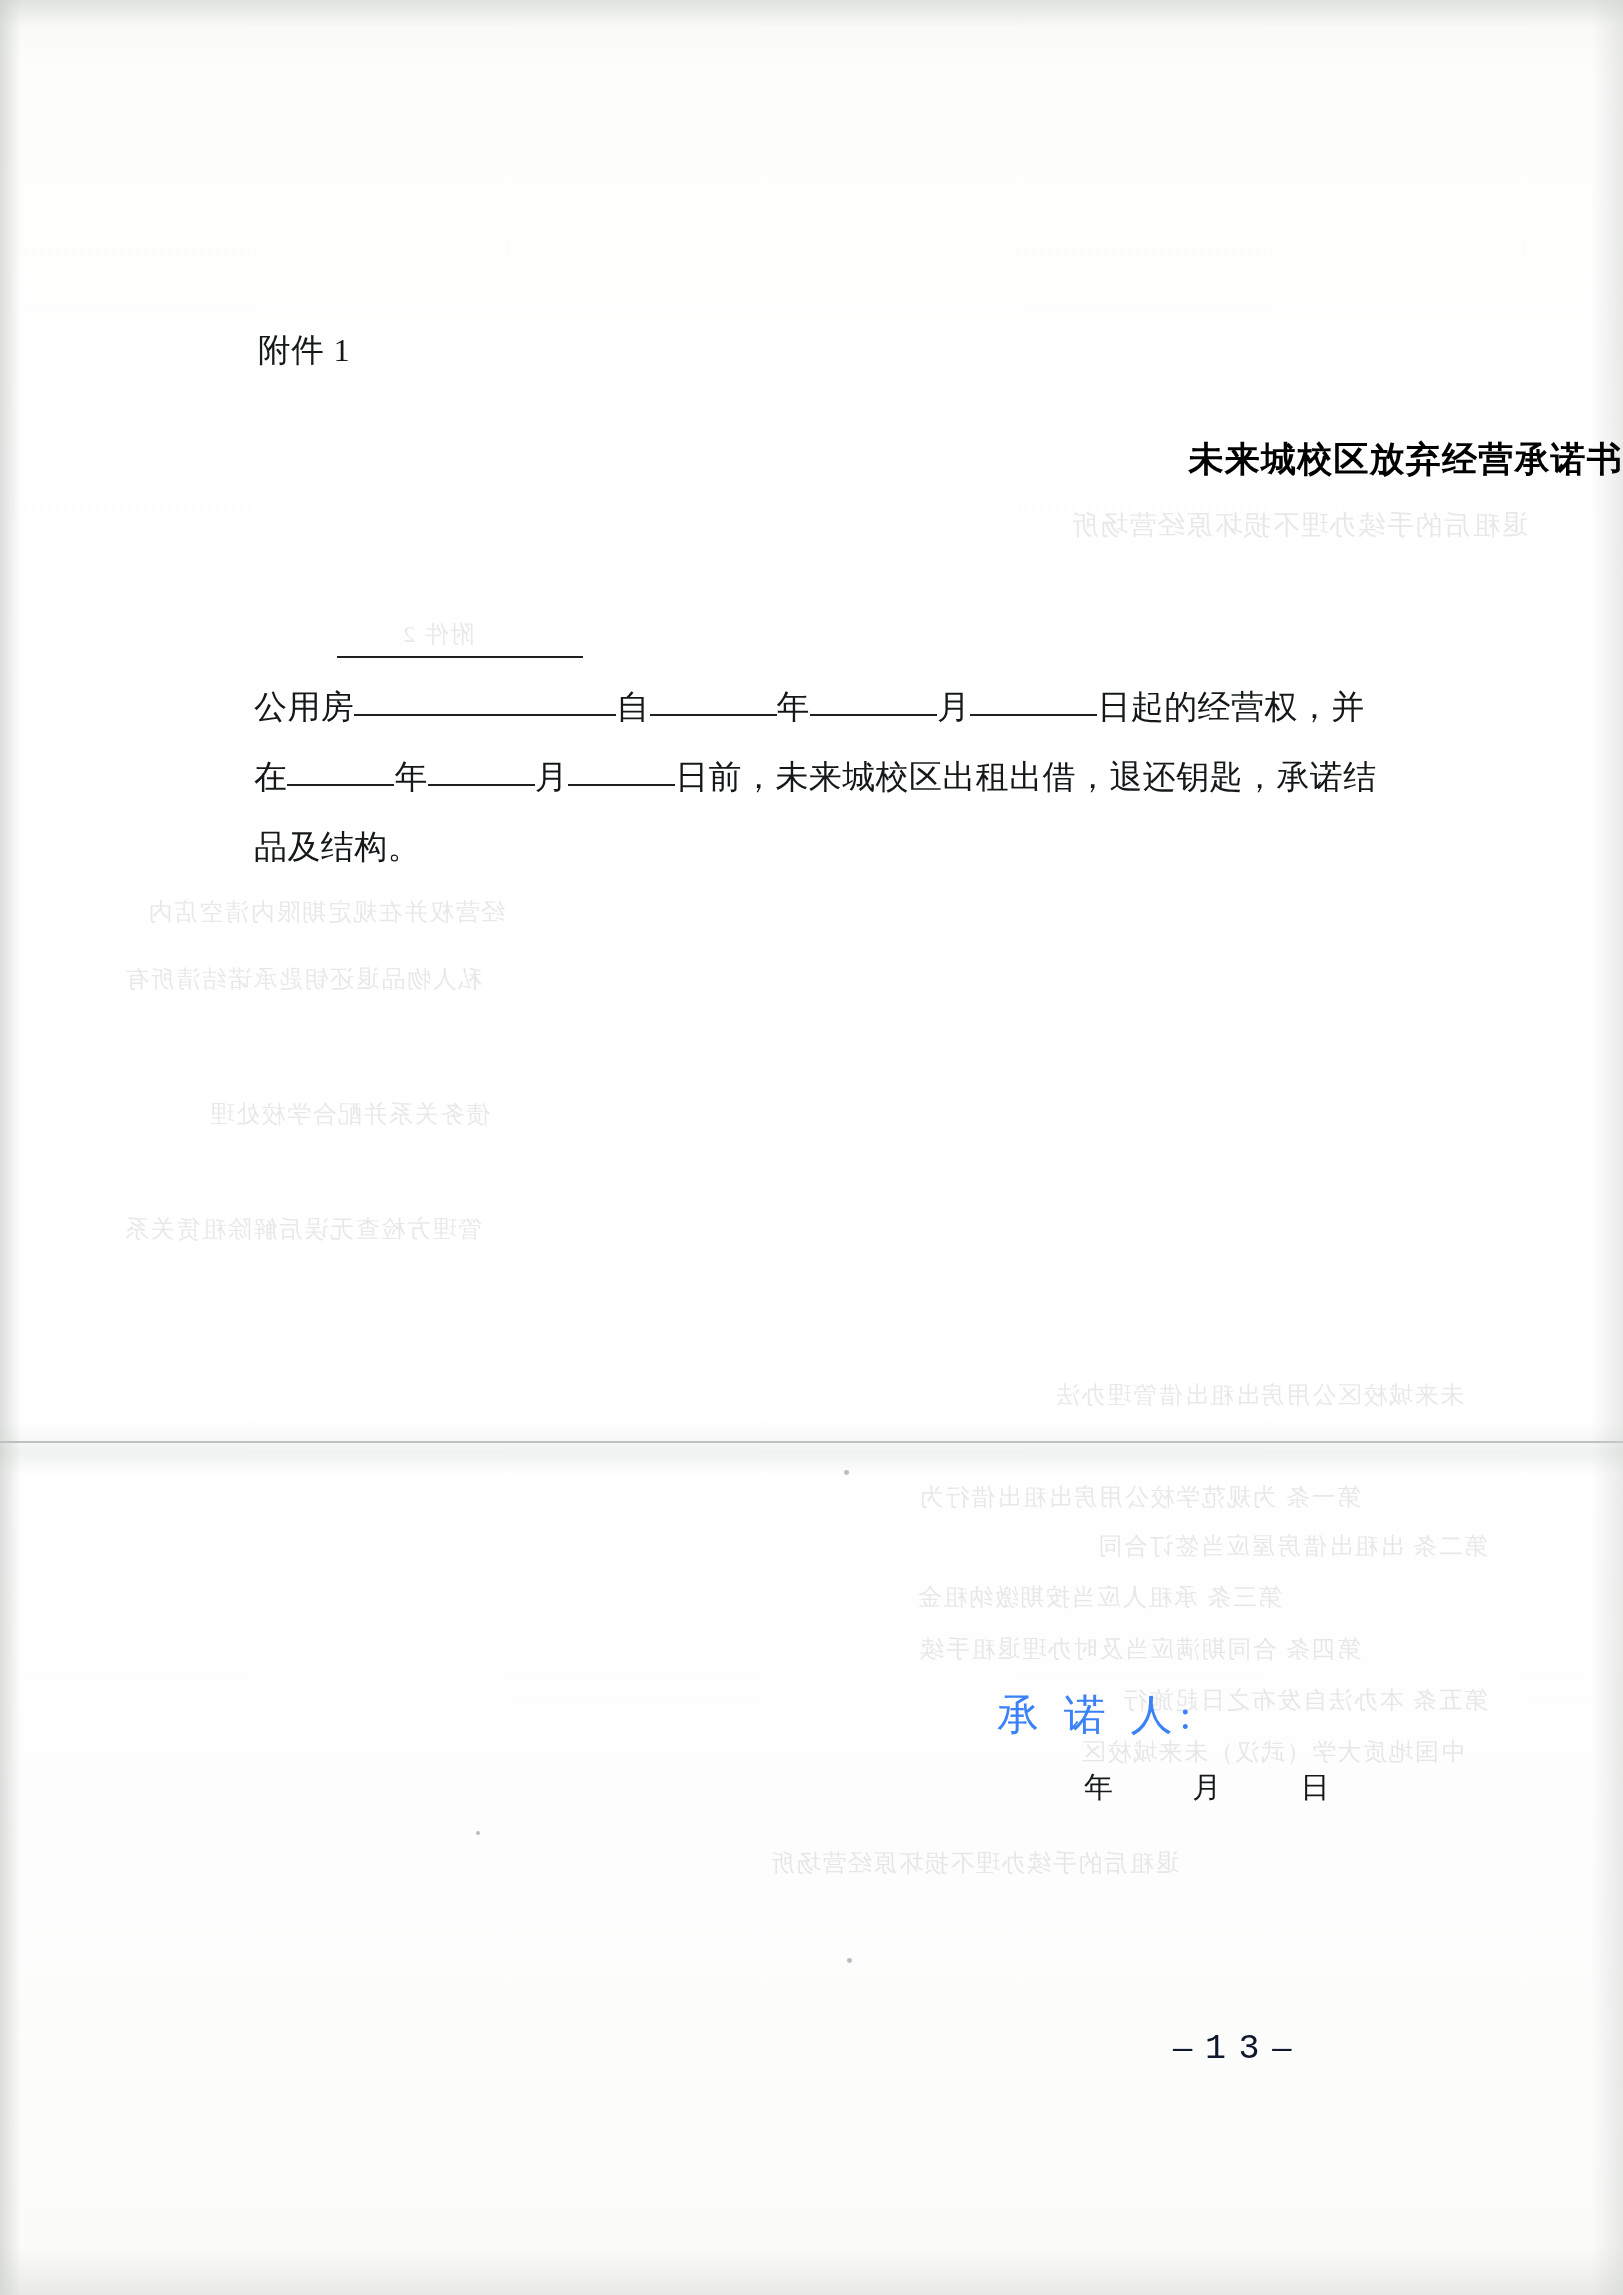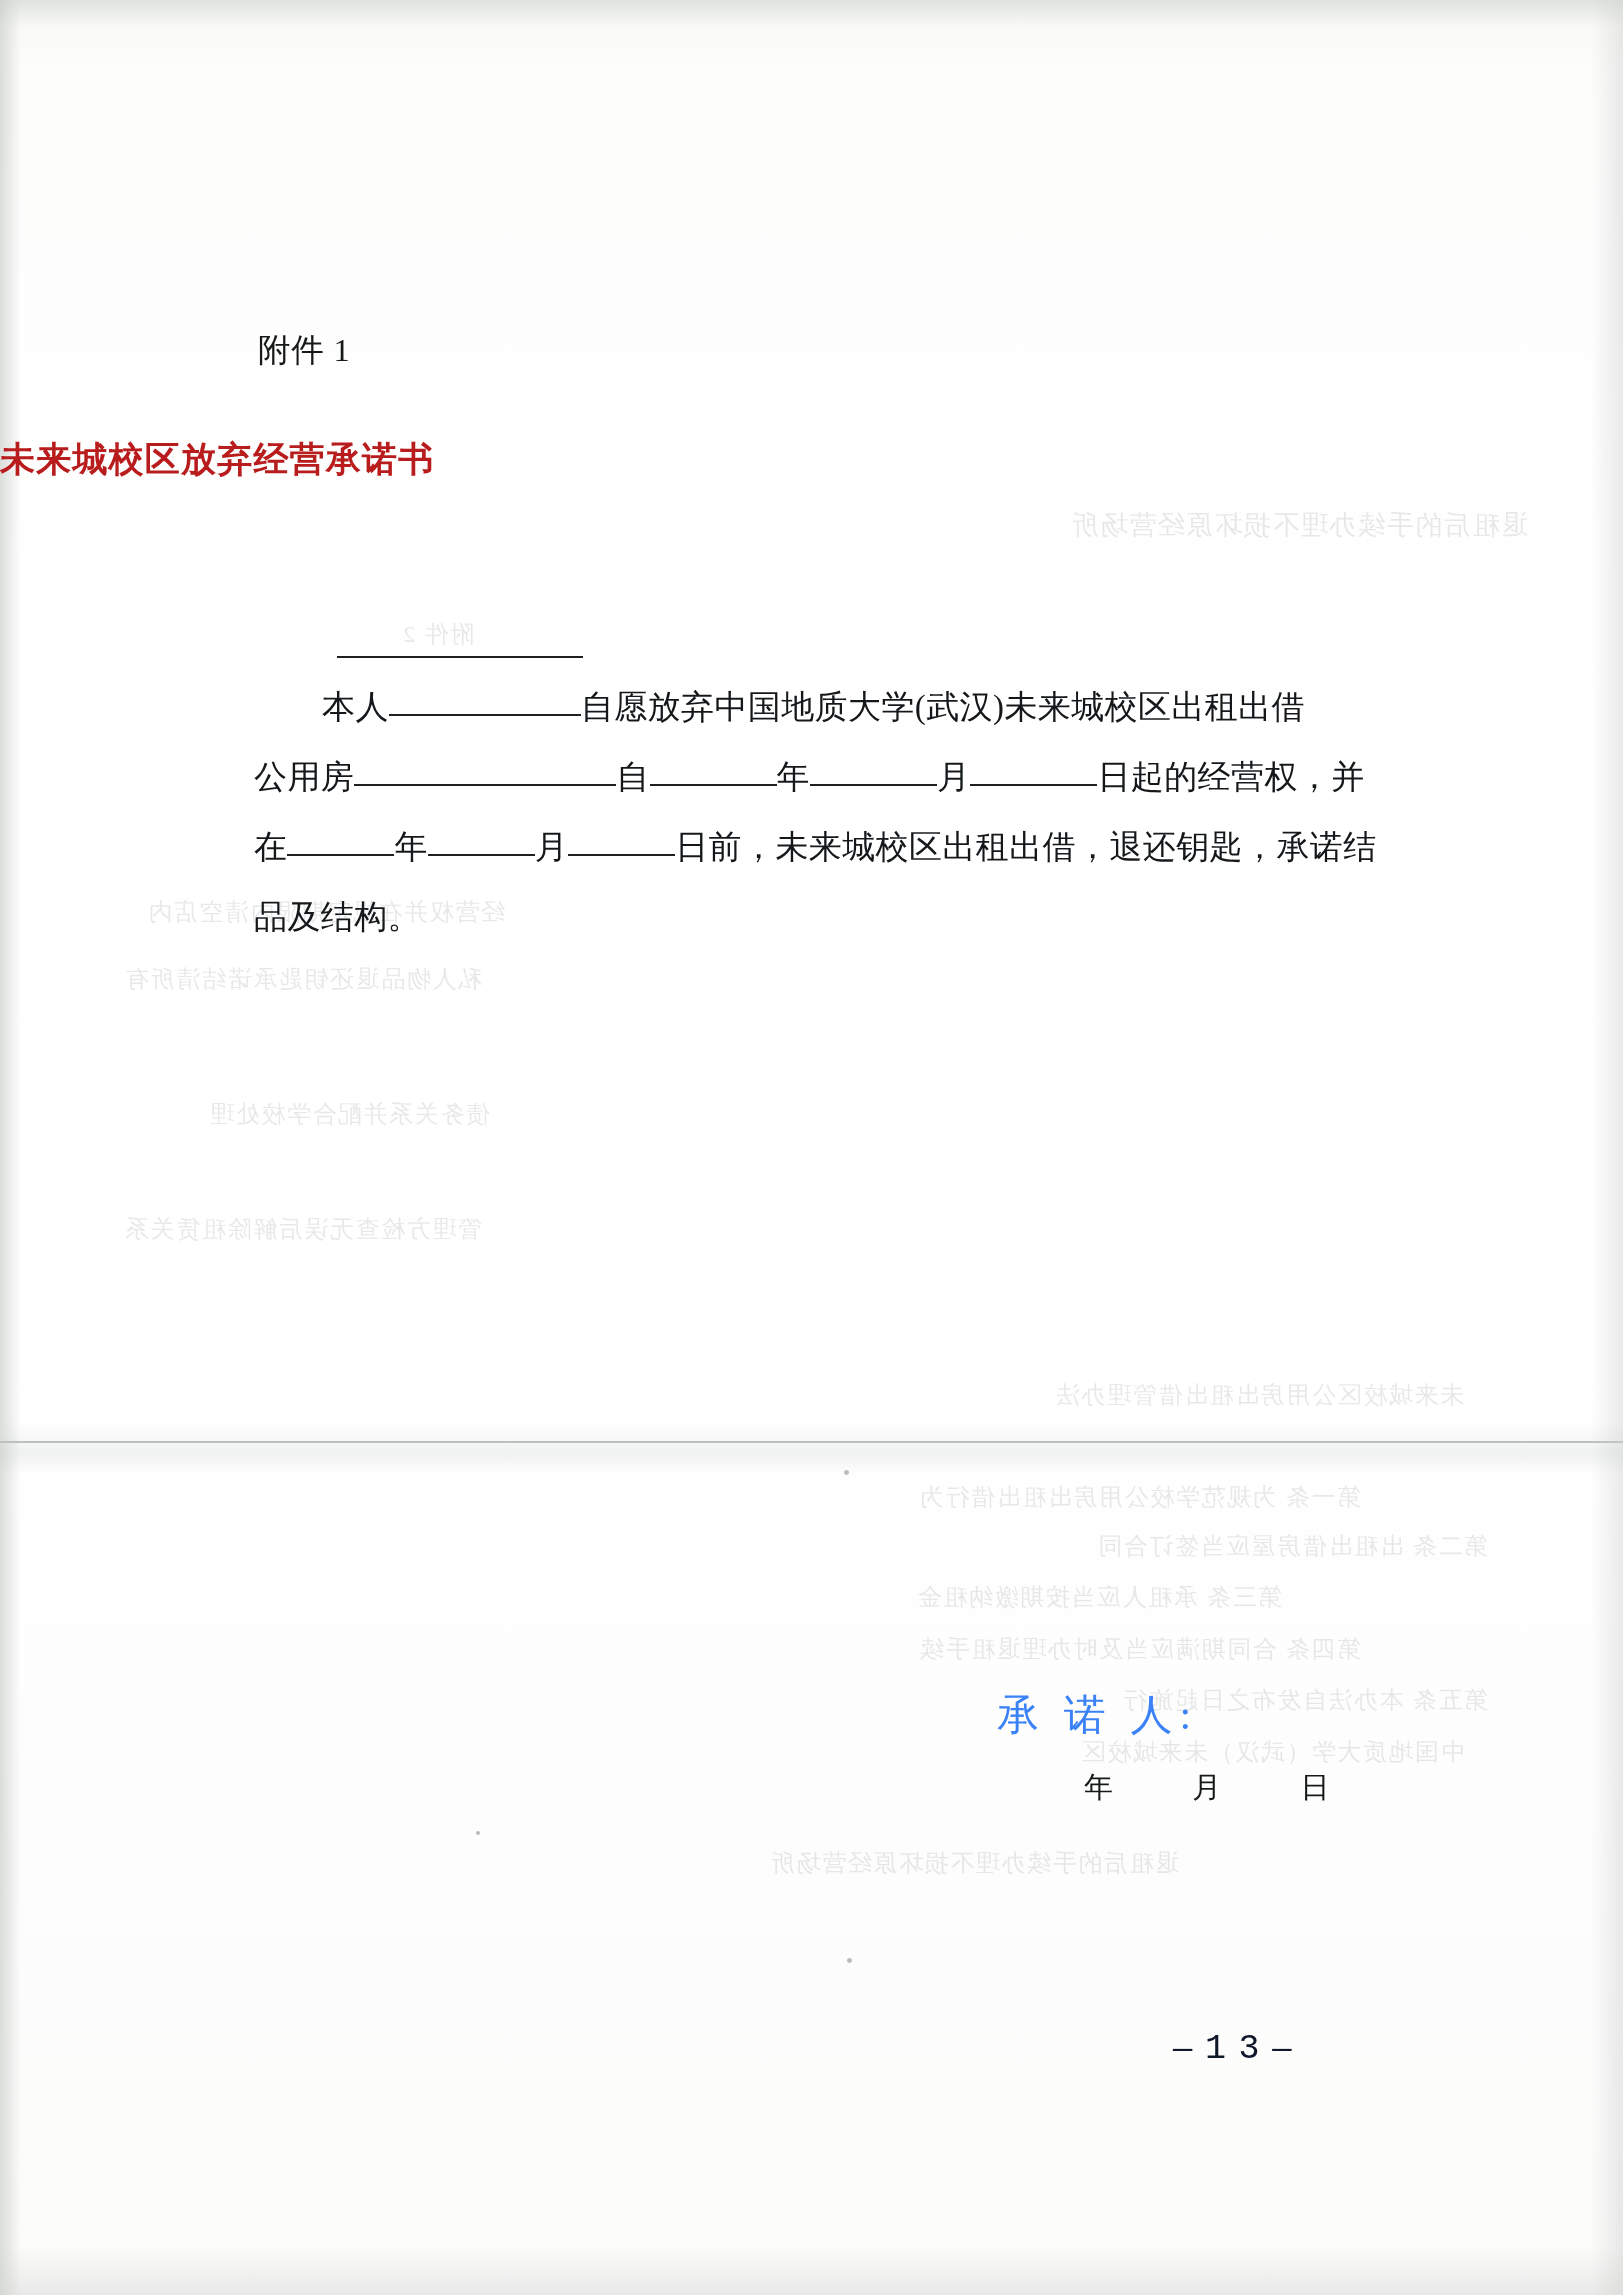--- a/index.html
+++ b/index.html
@@ -109,25 +109,25 @@
     font-family: "Liberation Serif", serif;
     letter-spacing: 0.8px;
     color: #15191a;
   }
 
   .doc-title {
     position: absolute;
     left: 0;
     top: 436px;
     width: 1623px;
-    text-align: left;
+    text-align: right;
     font-size: 35px;
     font-weight: bold;
     letter-spacing: 1.2px;
-    color: #b91c1c;
+    color: #000000;
     font-family: "Liberation Sans", sans-serif;
   }
 
   
   .top-rule {
     position: absolute;
     left: 337px;
     top: 656px;
     width: 246px;
     height: 2.4px;
@@ -237,23 +237,20 @@
   <div class="content">
 
     <div class="attachment-label">附件 1</div>
 
     <div class="doc-title">未来城校区放弃经营承诺书</div>
 
     <div class="top-rule"></div>
 
     <div class="body-block">
 
-      <div class="body-line">
-        <span class="indent"></span><span>本人</span><span class="fill fill-w1"></span><span>自愿放弃中国地质大学(武汉)未来城校区出租出借</span>
-      </div>
 
       <div class="body-line">
         <span>公用房</span><span class="fill fill-w2"></span><span>自</span><span class="fill fill-w3"></span><span>年</span><span class="fill fill-w3"></span><span>月</span><span class="fill fill-w3"></span><span>日起的经营权，并</span>
       </div>
 
       <div class="body-line">
         <span>在</span><span class="fill fill-w5"></span><span>年</span><span class="fill fill-w5"></span><span>月</span><span class="fill fill-w5"></span><span>日前，未来城校区出租出借，退还钥匙，承诺结</span>
       </div>
 
 

